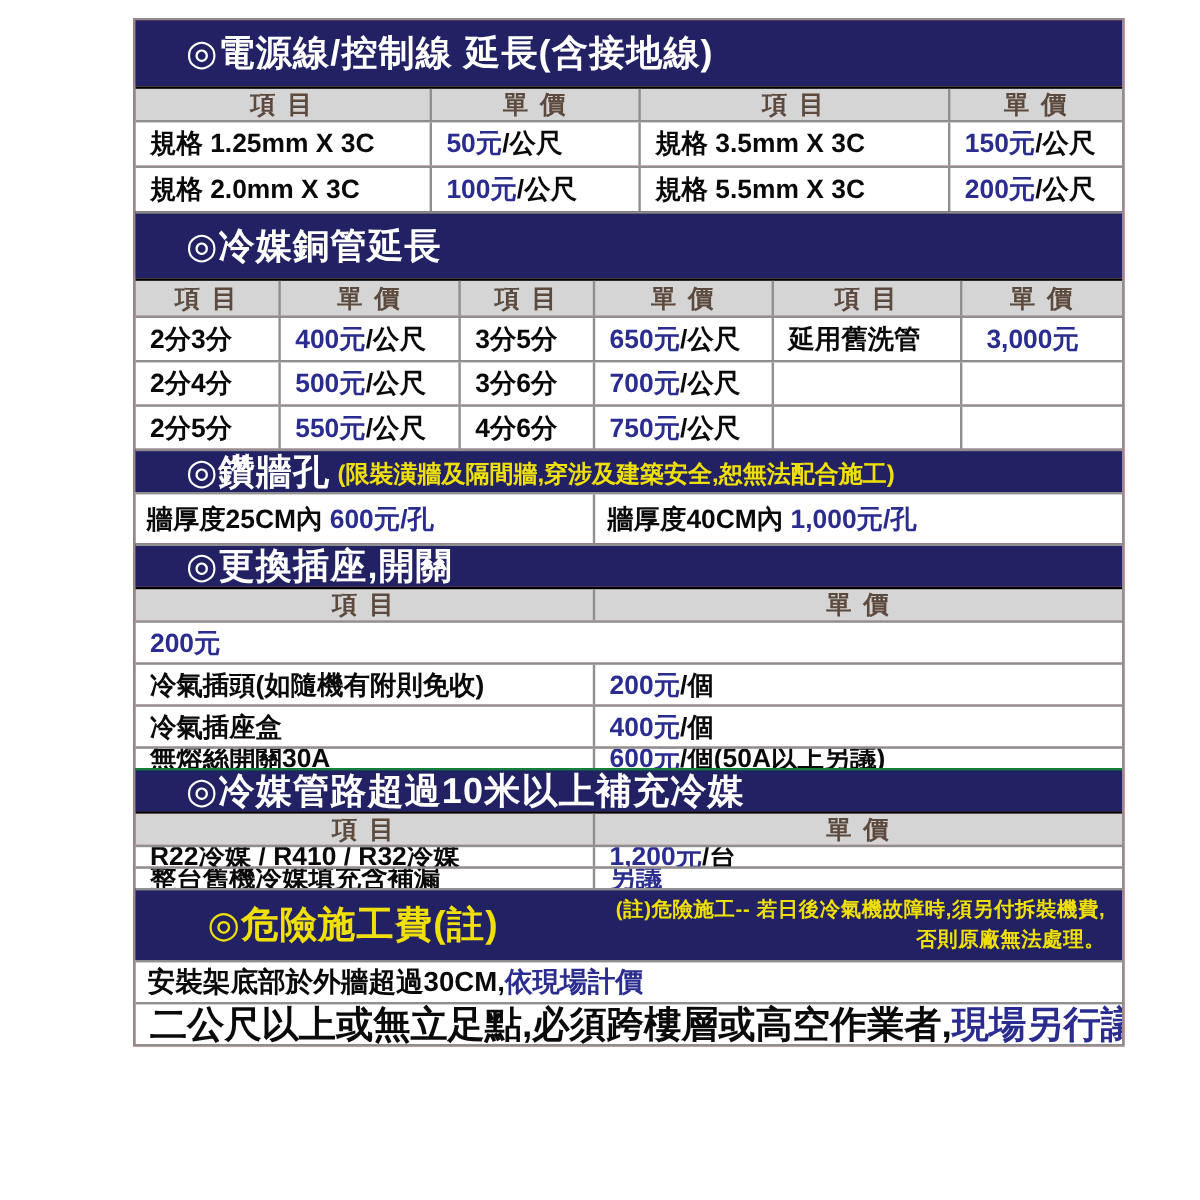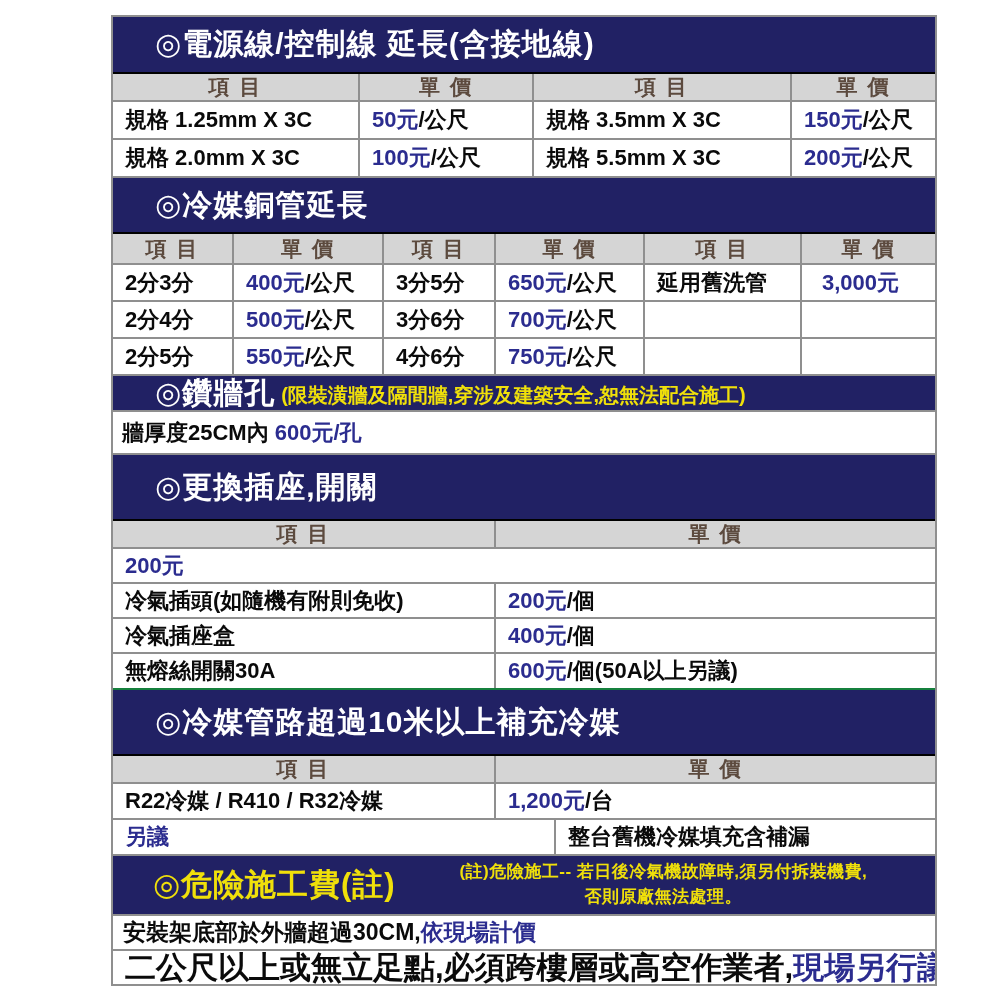--- a/index.html
+++ b/index.html
@@ -31,32 +31,32 @@
   .row{display:flex;border-top:2px solid #8f8f8f;background:#fff;box-sizing:border-box;text-align:right;}
   .cell{
     display:flex;align-items:center;font-size:22px;
     padding-left:12px;border-left:2px solid #8f8f8f;
     box-sizing:border-box;white-space:pre;overflow:hidden;
   }
   .cell:first-child{border-left:none;}
   .blue{color:#2b2c8f;}
   .black{color:#0a0a0a;}
   
-  .h55{height:55px}.h56{height:56px}.h52{height:36px}.h53{height:66px}.h60{height:60px}
+  .h55{height:55px}.h56{height:56px}.h52{height:36px}.h53{height:36px}.h60{height:60px}
   .hdr28{height:28px}.hdr31{height:31px}
-  .r38{height:38px}.r37{height:37px}.r43{height:43px}.r35{height:35px}.r36{height:36px}
+  .r38{height:38px}.r37{height:37px}.r43{height:43px}.r35{height:35px}.r36{height:18px}
   
   .w-s1c0{width:245px}.w-s1c1{width:174px}.w-s1c2{width:258px}.w-s1c3{width:145px}
   .w-s2c0{width:119px}.w-s2c1{width:150px}.w-s2c2{width:112px}.w-s2c3{width:149px}.w-s2c4{width:157px}.w-s2c5{width:135px}
   .w-half0{width:381px}.w-half1{width:441px}
   .w-full{width:940px}
   
   .danger-band{background:#212164;display:flex;align-items:center;box-sizing:border-box;}
-  .danger-title{color:#f0e00a;font-size:31px;padding-left:40px;letter-spacing:1px;white-space:pre;}
-  .danger-note{flex:1;color:#f0e00a;font-size:17px;text-align:center;line-height:1.45;padding:0 14px 0 10px;letter-spacing:0.5px;}
+  .danger-title{color:#f0e00a;font-size:31px;padding-left:60px;letter-spacing:1px;white-space:pre;}
+  .danger-note{flex:1;color:#f0e00a;font-size:17px;text-align:right;line-height:1.45;padding:0 14px 0 10px;letter-spacing:0.5px;}
 </style>
 </head>
 <body>
 
 <div class="tbl">
 
   <div class="band h55">
     <span>◎電源線/控制線 延長(含接地線)</span>
   </div>
   <div class="hdr hdr28">
@@ -113,20 +113,21 @@
     <div class="cell w-s2c4"></div>
     <div class="cell w-s2c5"></div>
   </div>
 
   <div class="band h52" style="border-top:2px solid #8f8f8f;">
     <span>◎鑽牆孔</span>
     <span class="note">(限裝潢牆及隔間牆,穿涉及建築安全,恕無法配合施工)</span>
   </div>
   <div class="row r43">
     <div class="cell w-half0" style="padding-left:9px;"><span class="black">牆厚度25CM內 </span><span class="blue">600元/孔</span></div>
+    <div class="cell w-half1" style="padding-left:10px;"><span class="black">牆厚度40CM內 </span><span class="blue">1,000元/孔</span></div>
   </div>
 
   <div class="band h53" style="border-top:2px solid #8f8f8f;">
     <span>◎更換插座,開關</span>
   </div>
   <div class="hdr hdr28">
     <div class="hcell w-half0">項 目</div>
     <div class="hcell w-half1">單 價</div>
   </div>
   <div class="row r35">
@@ -150,22 +151,22 @@
   </div>
   <div class="hdr hdr28">
     <div class="hcell w-half0">項 目</div>
     <div class="hcell w-half1">單 價</div>
   </div>
   <div class="row r36">
     <div class="cell w-half0"><span class="black">R22冷媒 / R410 / R32冷媒</span></div>
     <div class="cell w-half1"><span class="blue">1,200元</span><span class="black">/台</span></div>
   </div>
   <div class="row r36">
+    <div class="cell w-half0"><span class="black">整台舊機冷媒填充含補漏</span></div>
     <div class="cell w-half1"><span class="blue">另議</span></div>
-    <div class="cell w-half0"><span class="black">整台舊機冷媒填充含補漏</span></div>
   </div>
 
   <div class="danger-band h60" style="border-top:2px solid #8f8f8f;">
     <span class="danger-title">◎危險施工費(註)</span>
     <div class="danger-note">
       <div>(註)危險施工-- 若日後冷氣機故障時,須另付拆裝機費,</div>
       <div>否則原廠無法處理。</div>
     </div>
   </div>
   <div class="row r35">

